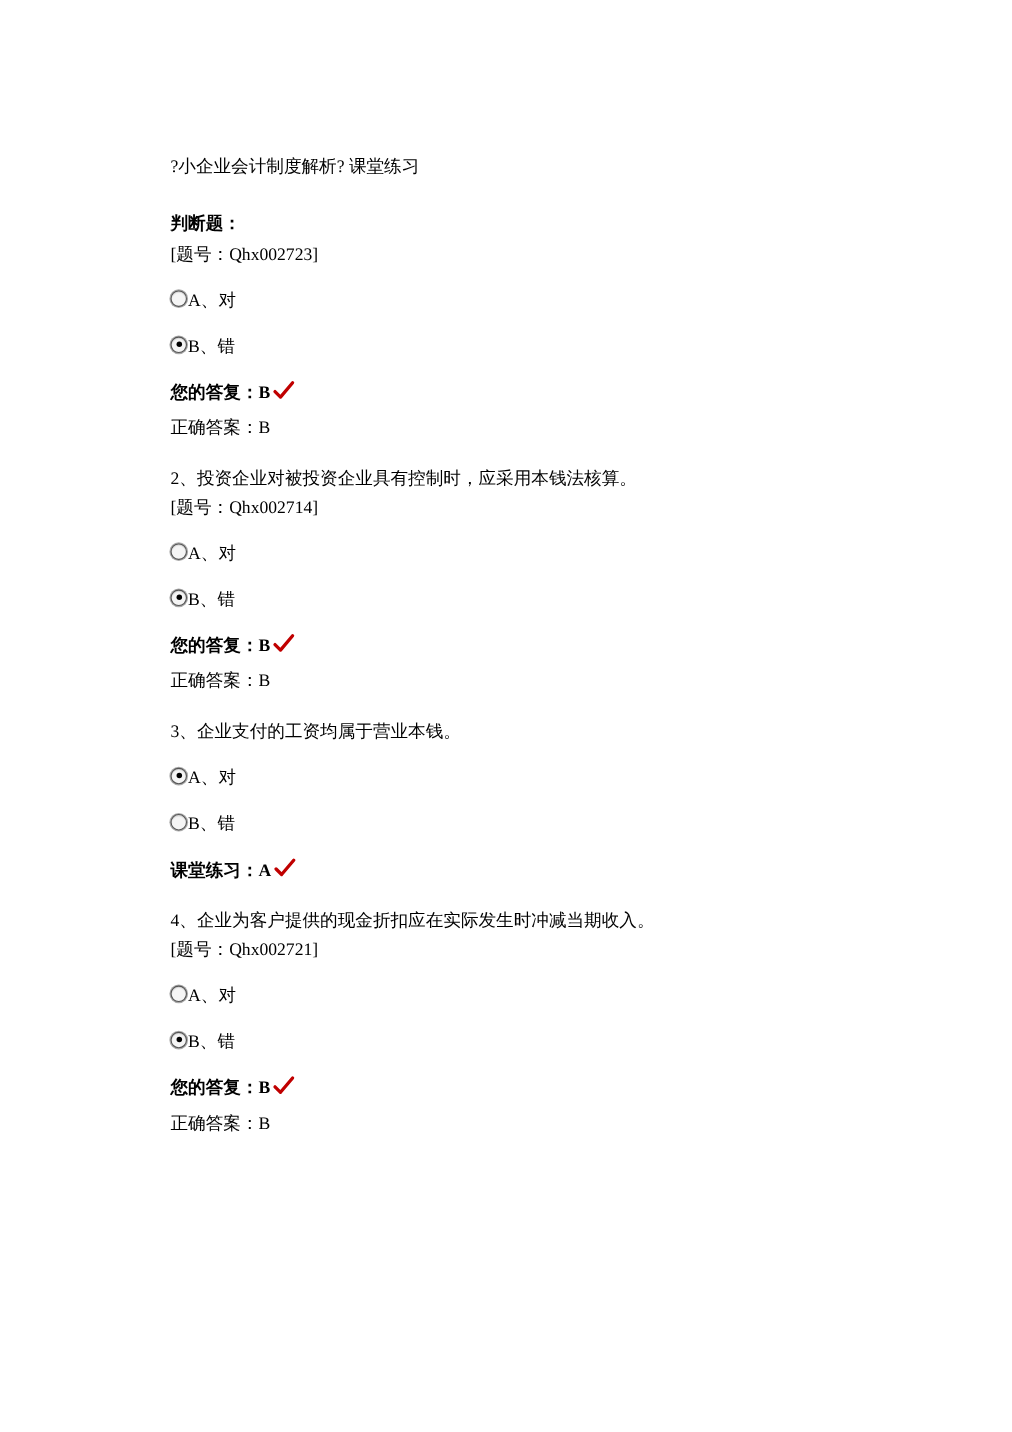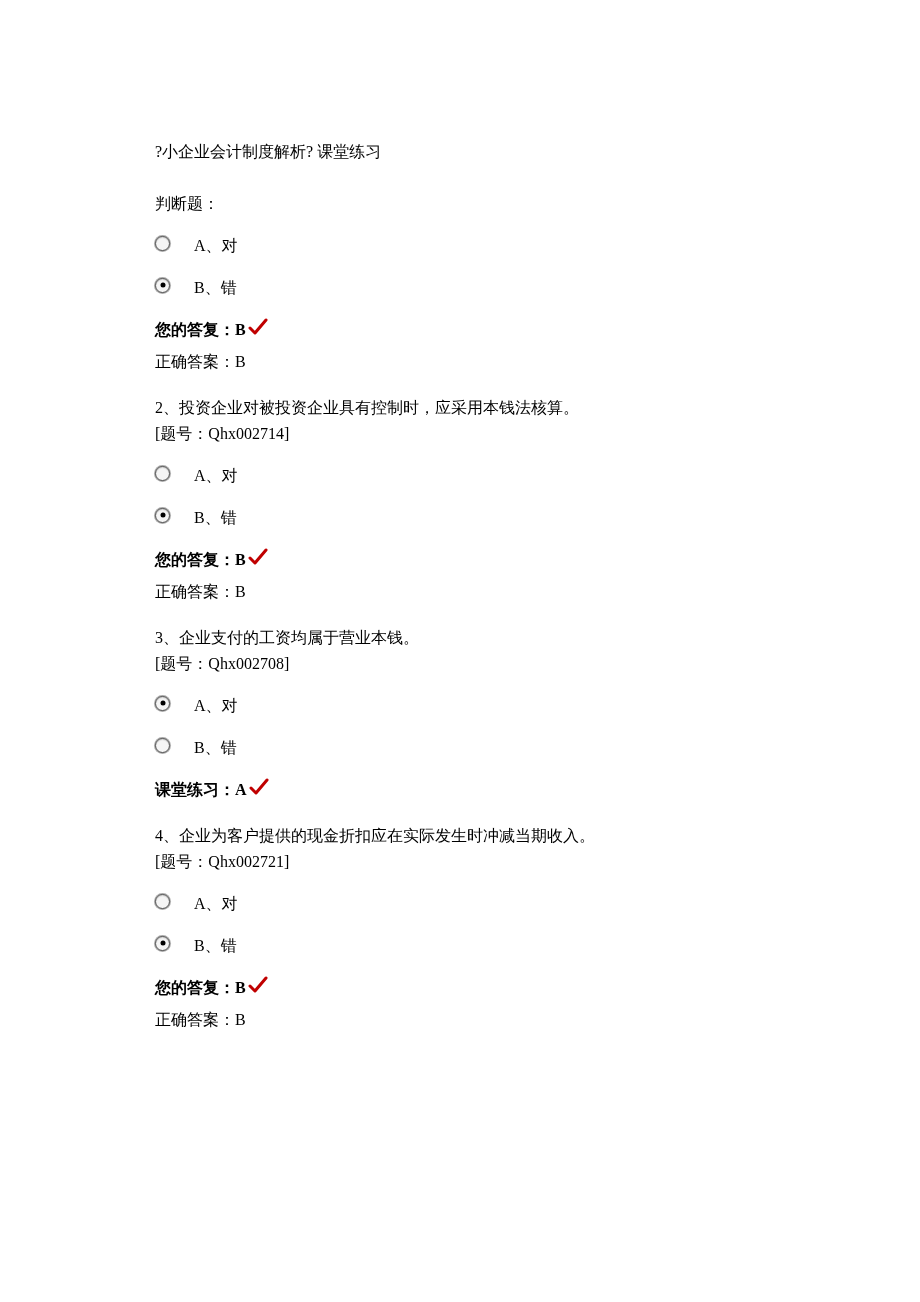--- a/index.html
+++ b/index.html
@@ -14,38 +14,38 @@
   .page {
     width: 825px;
     min-height: 1302px;
     padding: 140px 155px 40px 155px;
     box-sizing: border-box;
   }
   .title {
     margin-bottom: 28px;
   }
   .section-header {
-    font-weight: normal;
+    font-weight: bold;
     margin-bottom: 4px;
   }
   .question {
     margin-bottom: 22px;
   }
   .q-text {
     margin-bottom: 2px;
   }
   .q-id {
     margin-bottom: 8px;
   }
   .option-row {
     display: flex;
     align-items: center;
     margin-top: 12px;
     margin-bottom: 10px;
-    gap: 24px;
+    gap: 1px;
   }
   .radio {
     width: 13px;
     height: 13px;
     border: 1px solid #555;
     border-radius: 50%;
     background: #f5f5f5;
     box-shadow: inset 0 1px 1px rgba(0,0,0,0.15), 0 0 0 1px #aaa;
     position: relative;
     flex-shrink: 0;
@@ -84,20 +84,21 @@
   }
 </style>
 </head>
 <body>
 
 <div class="page">
   <div class="title">?小企业会计制度解析? 课堂练习</div>
   <div class="section-header">判断题：</div>
   <div id="questions">
       <div class="question">
+        <div class="q-id">[题号：Qhx002723]</div>
         <div class="option-row">
           <span class="radio"></span>
           <span class="opt-label">A、对</span>
         </div>
         <div class="option-row">
           <span class="radio selected"></span>
           <span class="opt-label">B、错</span>
         </div>
         <div class="answer-line">
           <span>您的答复：B</span>
@@ -125,21 +126,20 @@
           <span class="check-icon">
             <svg width="20" height="18" viewBox="0 0 20 18">
               <path d="M2 10 L7 15 L18 2" stroke="#c00000" stroke-width="3" fill="none" stroke-linecap="round" stroke-linejoin="round"></path>
             </svg>
           </span>
         </div>
         <div class="correct-line">正确答案：B</div>
       </div>
       <div class="question">
         <div class="q-text">3、企业支付的工资均属于营业本钱。</div>
-        <div class="q-id">[题号：Qhx002708]</div>
         <div class="option-row">
           <span class="radio selected"></span>
           <span class="opt-label">A、对</span>
         </div>
         <div class="option-row">
           <span class="radio"></span>
           <span class="opt-label">B、错</span>
         </div>
         <div class="answer-line">
           <span>课堂练习：A</span>

